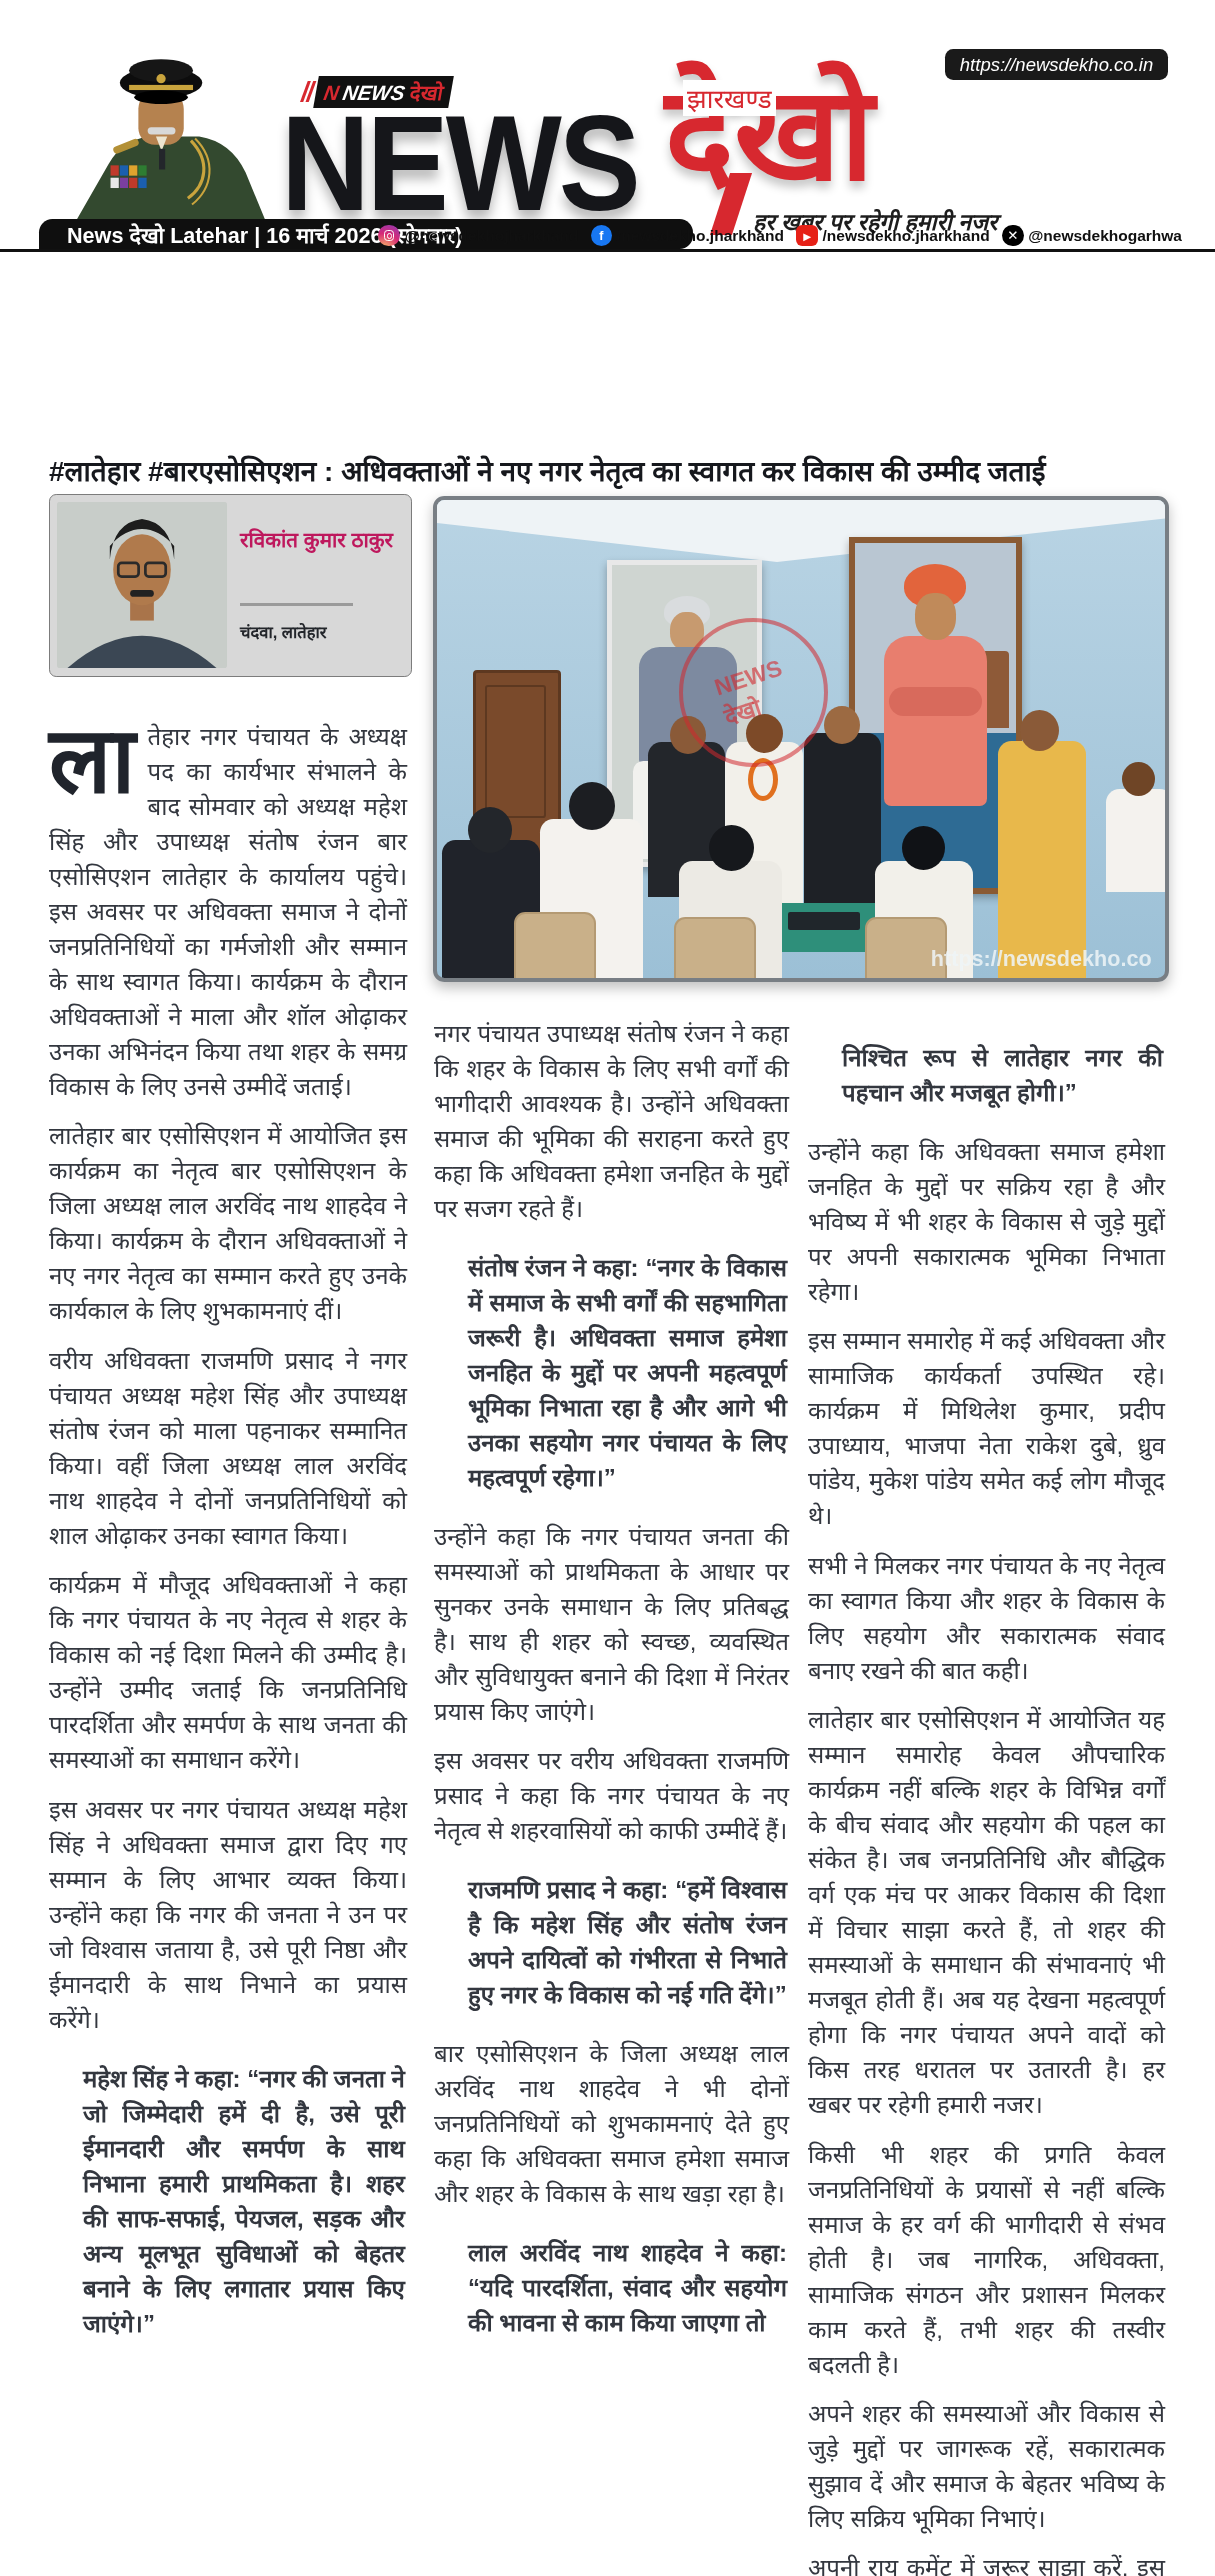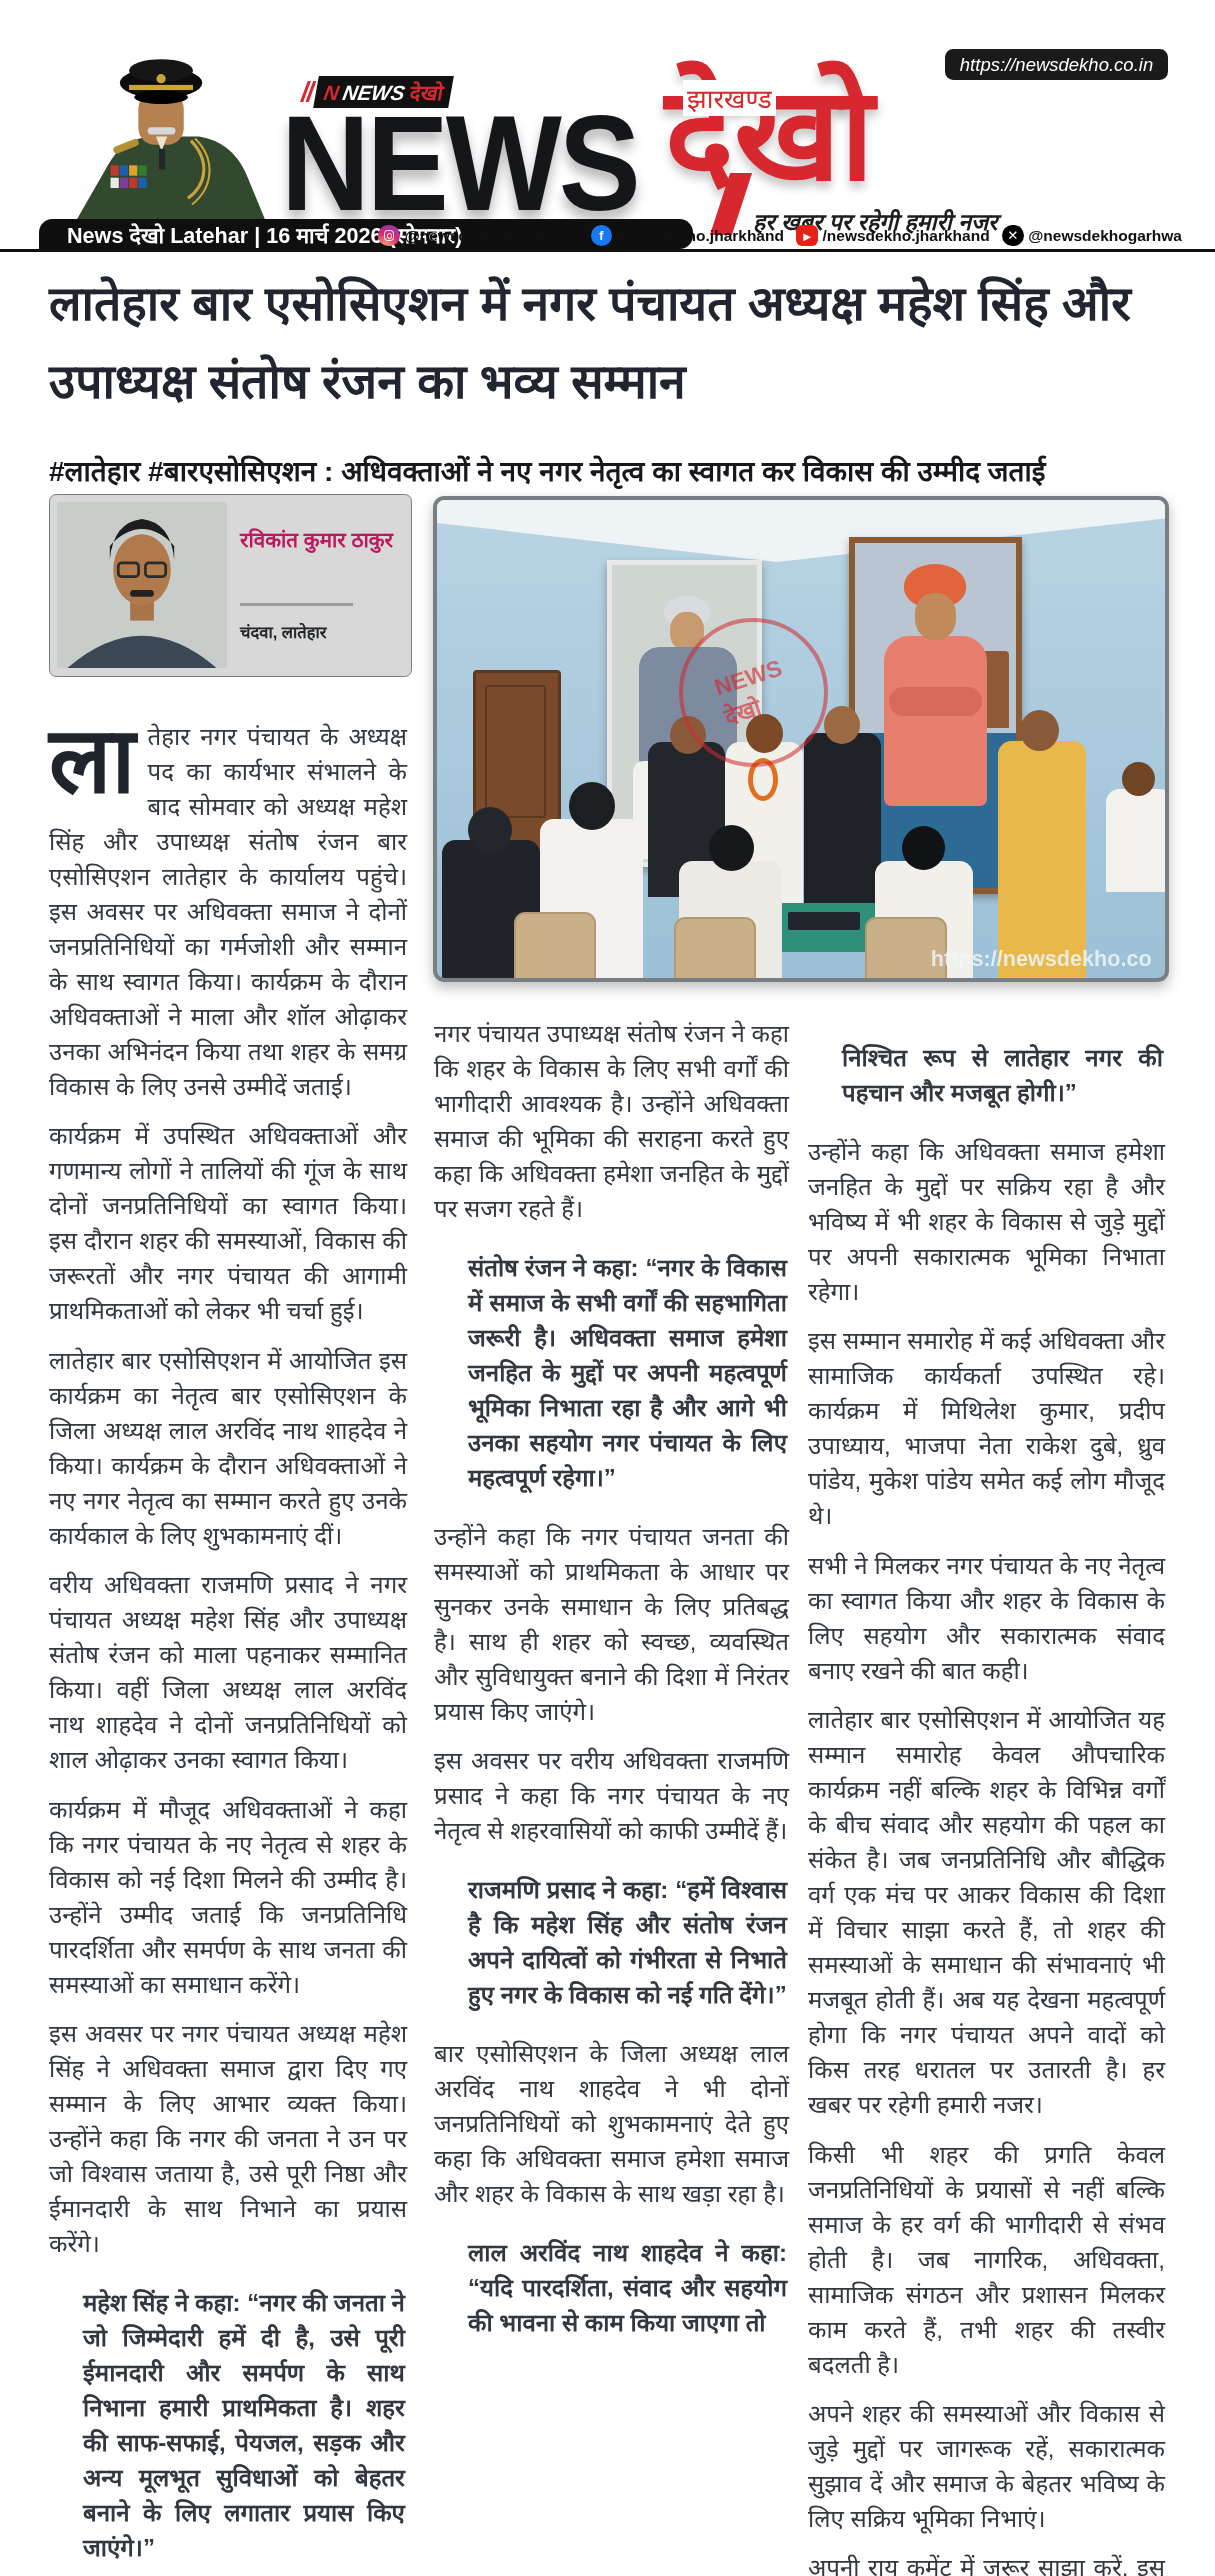--- a/index.html
+++ b/index.html
@@ -145,21 +145,20 @@
     <span class="soc">
       <span class="sic yt">▶</span>
       <span>/newsdekho.jharkhand</span>
     </span>
     <span class="soc">
       <span class="sic xx">✕</span>
       <span>@newsdekhogarhwa</span>
     </span>
   </div>
 
-  <div class="abs headline">लातेहार बार एसोसिएशन में नगर पंचायत अध्यक्ष महेश सिंह और उपाध्यक्ष संतोष रंजन का भव्य सम्मान</div>
   <div class="abs subheadline">#लातेहार #बारएसोसिएशन : अधिवक्ताओं ने नए नगर नेतृत्व का स्वागत कर विकास की उम्मीद जताई</div>
 
   <div class="abs reporter">
     <div class="abs rep-photo">
       <svg width="170" height="166" viewBox="0 0 100 98">
         <rect width="100" height="98" fill="#c8cdc9"></rect>
         <path d="M6,98 Q50,60 94,98 Z" fill="#3b4754"></path>
         <rect x="43" y="54" width="14" height="16" fill="#a9744a"></rect>
         <ellipse cx="50" cy="40" rx="17" ry="21" fill="#b07a4c"></ellipse>
         <path d="M31,34 Q33,12 50,10 Q67,12 69,34 L69,26 Q60,16 50,16 Q40,16 31,26 Z" fill="#1d1d1d"></path>
@@ -221,21 +220,20 @@
       </div>
     <div class="abs wm">https://newsdekho.co</div>
   </div>
 
   <div class="col" style="left:49px;top:719px;width:358px">
     <div class="para">
       <span class="dropcap">ला</span><span>तेहार नगर पंचायत के अध्यक्ष पद का कार्यभार संभालने के बाद सोमवार को अध्यक्ष महेश सिंह और उपाध्यक्ष संतोष रंजन बार एसोसिएशन लातेहार के कार्यालय पहुंचे। इस अवसर पर अधिवक्ता समाज ने दोनों जनप्रतिनिधियों का गर्मजोशी और सम्मान के साथ स्वागत किया। कार्यक्रम के दौरान अधिवक्ताओं ने माला और शॉल ओढ़ाकर उनका अभिनंदन किया तथा शहर के समग्र विकास के लिए उनसे उम्मीदें जताई।</span>
     </div>
     <div>
 
-    <div class="para p">कार्यक्रम में उपस्थित अधिवक्ताओं और गणमान्य लोगों ने तालियों की गूंज के साथ दोनों जनप्रतिनिधियों का स्वागत किया। इस दौरान शहर की समस्याओं, विकास की जरूरतों और नगर पंचायत की आगामी प्राथमिकताओं को लेकर भी चर्चा हुई।</div>
         <div class="para p">लातेहार बार एसोसिएशन में आयोजित इस कार्यक्रम का नेतृत्व बार एसोसिएशन के जिला अध्यक्ष लाल अरविंद नाथ शाहदेव ने किया। कार्यक्रम के दौरान अधिवक्ताओं ने नए नगर नेतृत्व का सम्मान करते हुए उनके कार्यकाल के लिए शुभकामनाएं दीं।</div>
         <div class="para p">वरीय अधिवक्ता राजमणि प्रसाद ने नगर पंचायत अध्यक्ष महेश सिंह और उपाध्यक्ष संतोष रंजन को माला पहनाकर सम्मानित किया। वहीं जिला अध्यक्ष लाल अरविंद नाथ शाहदेव ने दोनों जनप्रतिनिधियों को शाल ओढ़ाकर उनका स्वागत किया।</div>
         <div class="para p">कार्यक्रम में मौजूद अधिवक्ताओं ने कहा कि नगर पंचायत के नए नेतृत्व से शहर के विकास को नई दिशा मिलने की उम्मीद है। उन्होंने उम्मीद जताई कि जनप्रतिनिधि पारदर्शिता और समर्पण के साथ जनता की समस्याओं का समाधान करेंगे।</div>
         <div class="para p">इस अवसर पर नगर पंचायत अध्यक्ष महेश सिंह ने अधिवक्ता समाज द्वारा दिए गए सम्मान के लिए आभार व्यक्त किया। उन्होंने कहा कि नगर की जनता ने उन पर जो विश्वास जताया है, उसे पूरी निष्ठा और ईमानदारी के साथ निभाने का प्रयास करेंगे।</div>
         <div class="para quote">महेश सिंह ने कहा: “नगर की जनता ने जो जिम्मेदारी हमें दी है, उसे पूरी ईमानदारी और समर्पण के साथ निभाना हमारी प्राथमिकता है। शहर की साफ-सफाई, पेयजल, सड़क और अन्य मूलभूत सुविधाओं को बेहतर बनाने के लिए लगातार प्रयास किए जाएंगे।”</div>
       </div>
   </div>
 
   <div class="col" style="left:434px;top:1016px;width:355px">
     <div>

